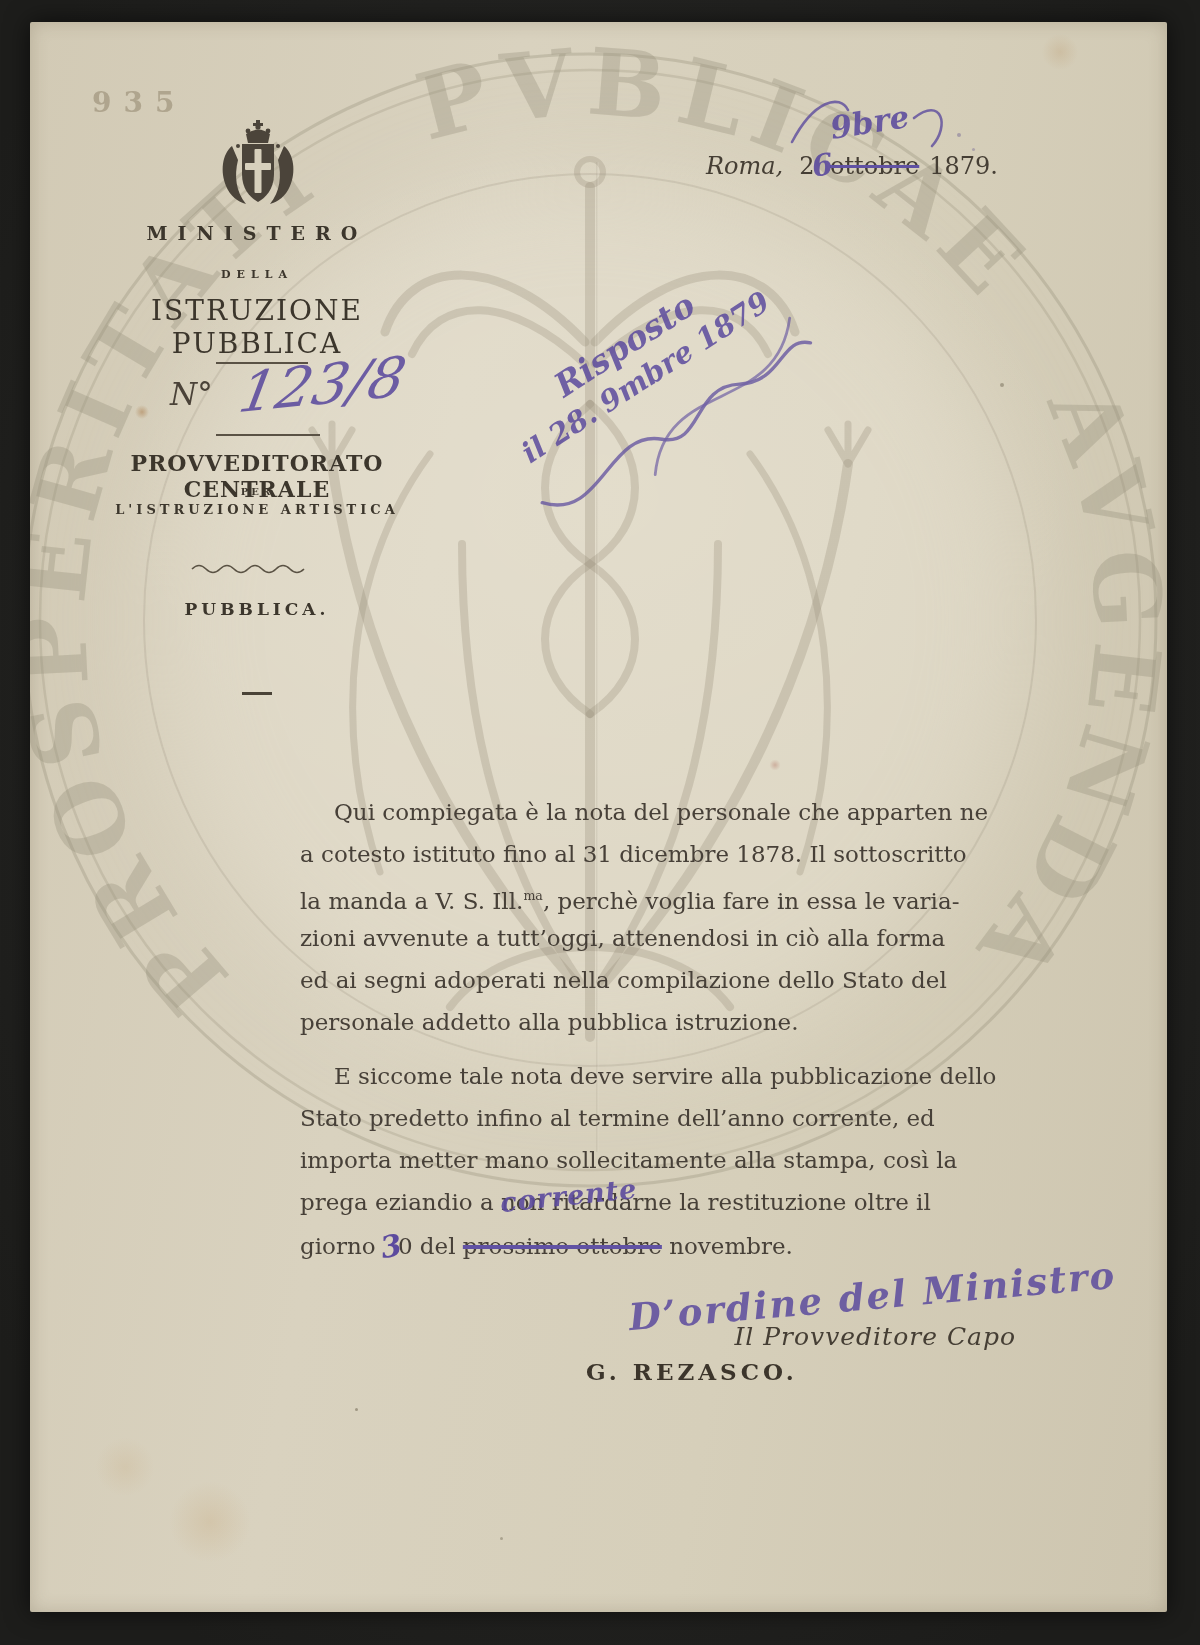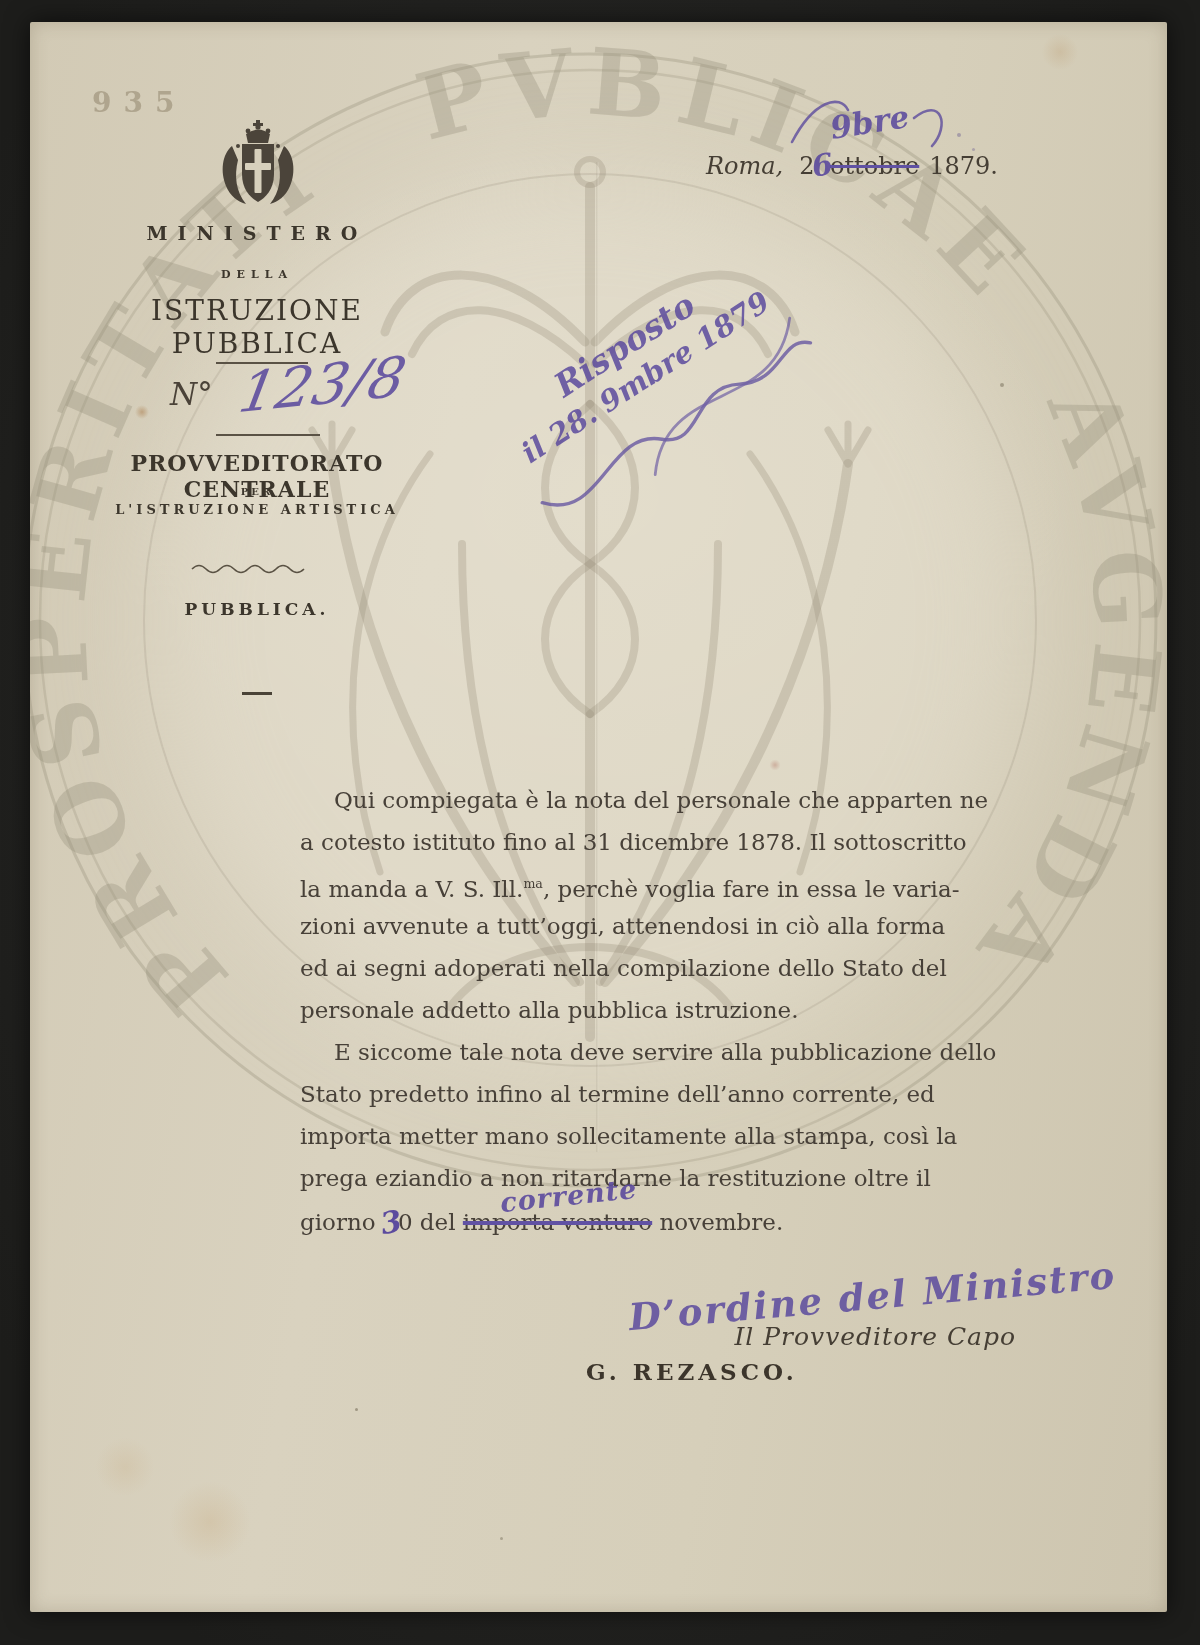--- a/index.html
+++ b/index.html
@@ -92,21 +92,21 @@
     transform:rotate(-33deg); text-align:center; opacity:.85;
   }
   .regnote .l1{font-size:33px; font-weight:700;}
   .regnote .l2{font-size:29px; font-weight:700; margin-top:2px;}
 
   .body-text{
     position:absolute; left:270px; top:757px; width:668px;
     font-size:23px; line-height:42px; color:#474038;
   }
   .bline{white-space:nowrap; height:42px;}
-  .indent{padding-left:34px;}
+  .indent{padding-left:34px;margin-top:12px;}
   sup.ma{font-size:.55em; vertical-align:super; letter-spacing:0;}
   .hw-digit{
     display:inline-block; width:.5em; font-size:30px; font-weight:700;
     color:#5c4b9e; font-style:italic; transform:translate(-2px,3px) rotate(-10deg);
     position:relative; z-index:2;
   }
   .struck2{
     text-decoration:line-through; text-decoration-color:#6152a4;
     text-decoration-thickness:3.5px;
   }
@@ -234,21 +234,21 @@
     <div class="bline indent">Qui compiegata è la nota del personale che apparten ne</div>
     <div class="bline">a cotesto istituto fino al 31 dicembre 1878. Il sottoscritto</div>
     <div class="bline"><span>la manda a V. S. Ill.</span><sup class="ma">ma</sup><span>, perchè voglia fare in essa le varia-</span></div>
     <div class="bline">zioni avvenute a tutt’oggi, attenendosi in ciò alla forma</div>
     <div class="bline">ed ai segni adoperati nella compilazione dello Stato del</div>
     <div class="bline">personale addetto alla pubblica istruzione.</div>
     <div class="bline indent">E siccome tale nota deve servire alla pubblicazione dello</div>
     <div class="bline">Stato predetto infino al termine dell’anno corrente, ed</div>
     <div class="bline">importa metter mano sollecitamente alla stampa, così la</div>
     <div class="bline">prega eziandio a non ritardarne la restituzione oltre il</div>
-    <div class="bline"><span>giorno</span> <span class="hw-digit">3</span><span>0 del</span> <span class="struck2">importa venturo</span> <span>novembre.</span></div>
+    <div class="bline"><span>giorno</span> <span class="hw-digit">3</span><span>0 del</span> <span class="struck2">prossimo ottobre</span> <span>novembre.</span></div>
   </div>
 
   <div class="hw hw-corr">corrente</div>
 
   <div class="hw sig-hw">D’ordine del Ministro</div>
   <div class="sig-title">Il Provveditore Capo</div>
   <div class="sig-name">G. REZASCO.</div>
 
 </div>
 

